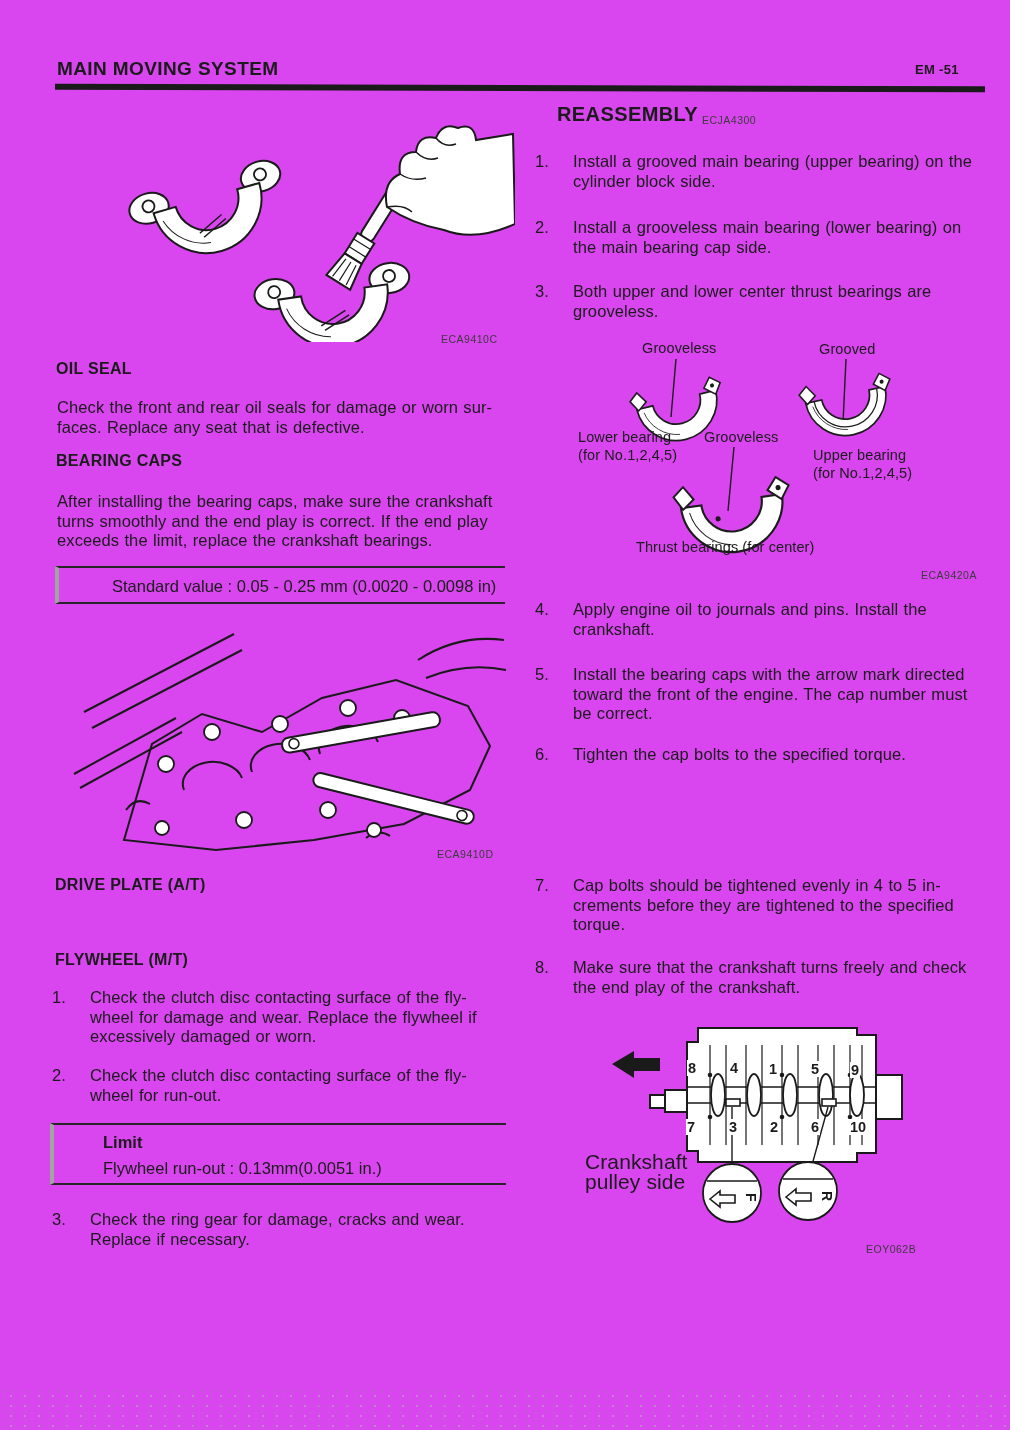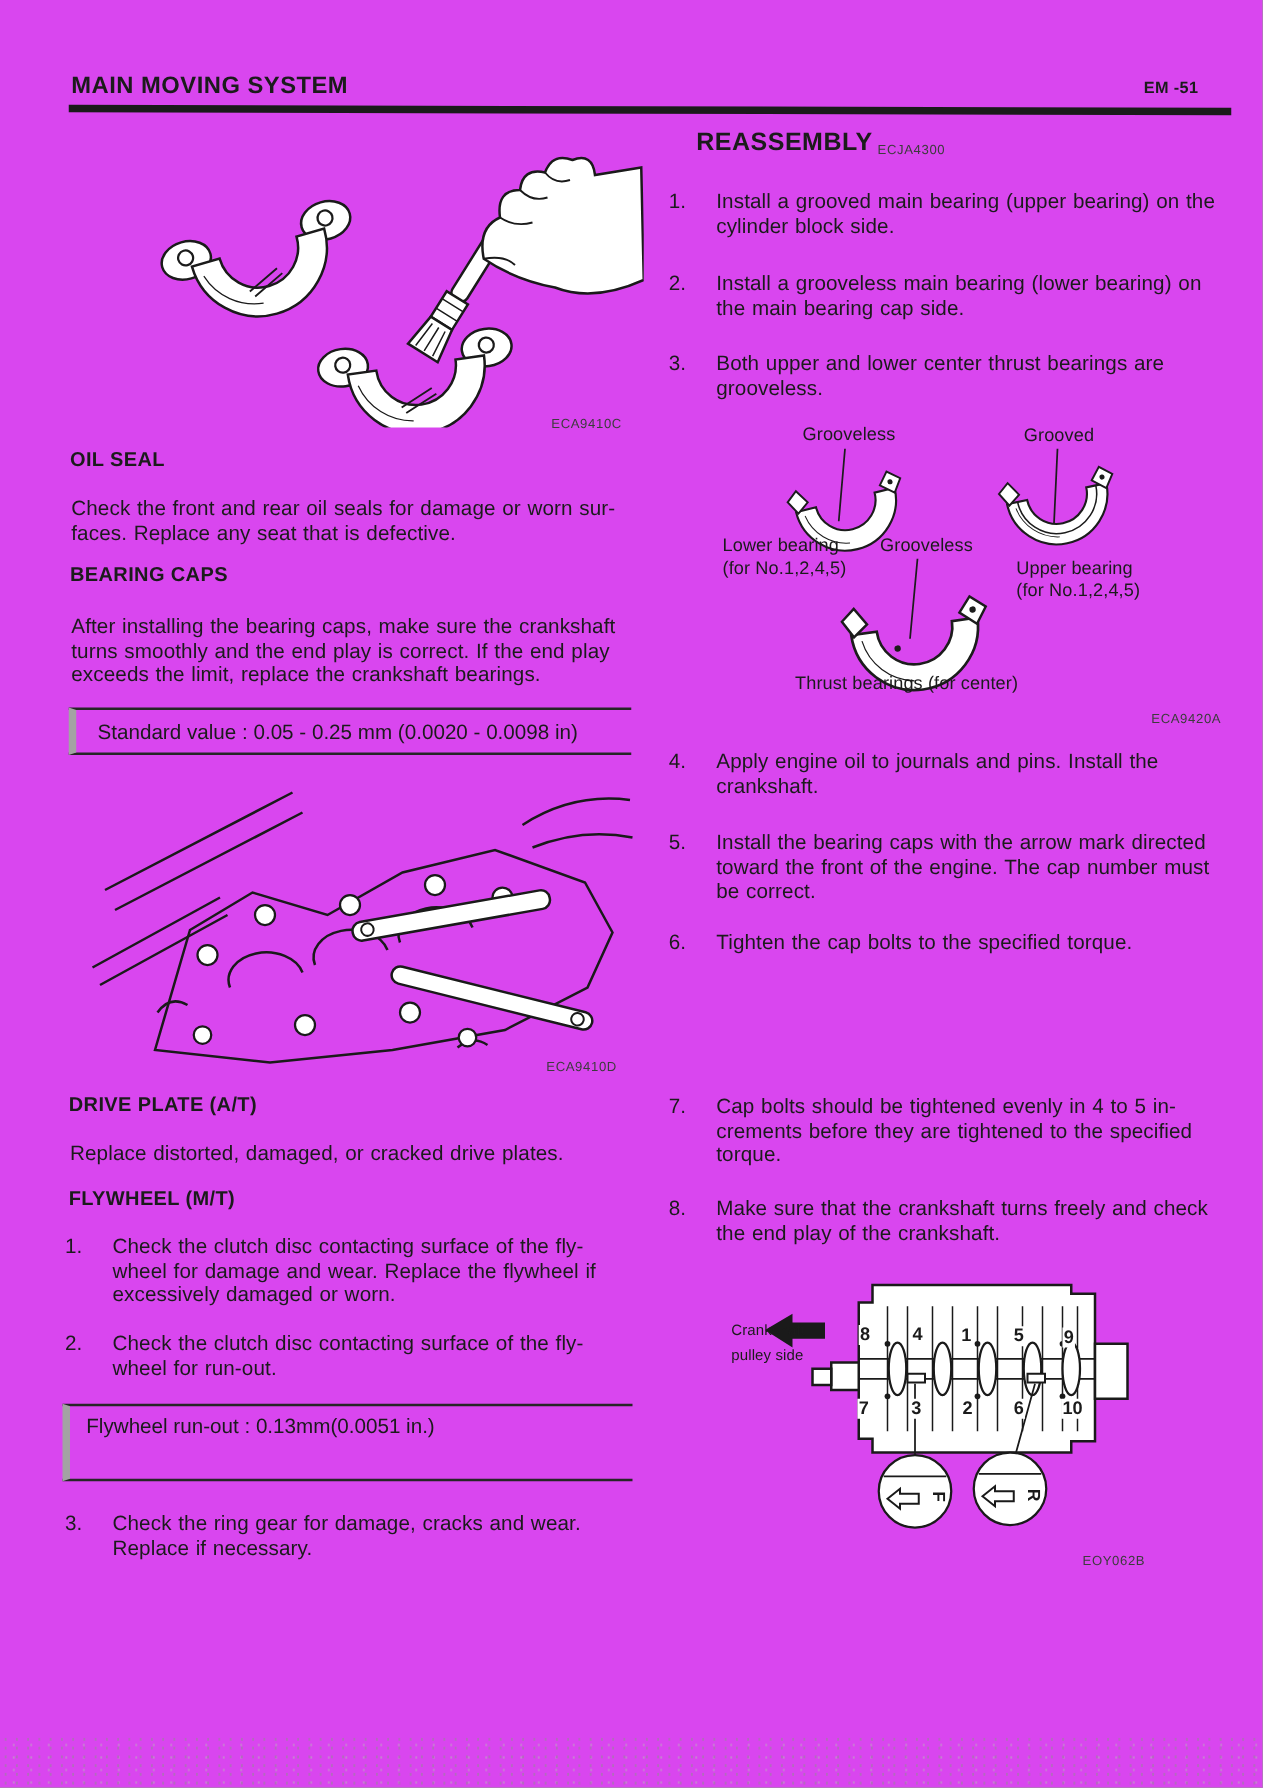--- a/index.html
+++ b/index.html
@@ -8,21 +8,21 @@
   .title{position:absolute;left:57px;top:58px;font-size:19px;font-weight:bold;letter-spacing:.4px;}
   .pageno{position:absolute;left:915px;top:62px;font-size:13px;font-weight:bold;letter-spacing:.3px;}
   .rule{position:absolute;left:55px;top:85px;width:930px;height:6px;background:#1a1a1a;transform:rotate(.15deg);}
   .h2{position:absolute;font-weight:bold;font-size:16px;letter-spacing:.3px;white-space:pre;}
   .h1r{position:absolute;left:537px;top:103px;font-weight:bold;font-size:20px;letter-spacing:.4px;margin-left:20px;}
   .t{position:absolute;font-size:16.5px;line-height:19.5px;white-space:pre-line;letter-spacing:.1px;word-spacing:.6px;}
   .item{position:absolute;display:flex;font-size:16.5px;line-height:19.5px;letter-spacing:.1px;word-spacing:.6px;}
   .item .num{flex:0 0 38px;}
   .item .txt{white-space:pre-line;}
   .code{position:absolute;font-size:10.5px;color:#3c3c3c;letter-spacing:.5px;}
-  .box{position:absolute;border-top:2px solid #262626;border-bottom:2px solid #262626;border-left:6px solid #a3a3a3;box-sizing:border-box;}
+  .box{position:absolute;border-top:2px solid #262626;border-bottom:2px solid #262626;border-left:4px solid #a3a3a3;box-sizing:border-box;padding-left:36px;}
   .box .bh{font-weight:bold;font-size:16.5px;}
   .box .bv{font-size:16.5px;}
   .lbl{position:absolute;font-size:14.5px;line-height:18px;white-space:pre-line;letter-spacing:.1px;}
   .fig{position:absolute;}
   .num-badge{position:absolute;font-weight:bold;font-size:14.5px;background:#fff;padding:0 1px;transform:translateX(-50%);}
   .noise{position:absolute;left:0;bottom:0;width:100%;height:42px;opacity:.5;
     background-image:radial-gradient(circle,#8f8f8f .9px,transparent 1.1px),radial-gradient(circle,#b8b8b8 .8px,transparent 1px);
     background-size:9px 7px,14px 10px;background-position:0 0,4px 3px;}
   svg{display:block;}
 </style>
@@ -103,37 +103,37 @@
       <circle cx="227" cy="117" r="5" fill="none" stroke="#1a1a1a" stroke-width="1.6"></circle>
     </g>
     <g transform="rotate(14 330 185)">
       <rect x="245" y="178" width="165" height="14" rx="7" fill="#fff" stroke="#1a1a1a" stroke-width="2"></rect>
       <circle cx="398" cy="185" r="5" fill="none" stroke="#1a1a1a" stroke-width="1.6"></circle>
     </g>
   </svg>
   <div class="code" style="left:437px;top:848px">ECA9410D</div>
 
   <div class="h2" style="left:55px;top:876px">DRIVE PLATE (A/T)</div>
-  <div class="t" style="left:56px;top:914px;width:452px">Replace distorted, damaged, or cracked drive plates.</div>
 
   <div class="h2" style="left:55px;top:951px">FLYWHEEL (M/T)</div>
 
   <div class="item" style="left:52px;top:988px;width:456px">
     <span class="num">1.</span>
     <div class="txt">Check the clutch disc contacting surface of the fly-
 wheel for damage and wear. Replace the flywheel if
 excessively damaged or worn.</div>
   </div>
   <div class="item" style="left:52px;top:1066px;width:456px">
     <span class="num">2.</span>
     <div class="txt">Check the clutch disc contacting surface of the fly-
 wheel for run-out.</div>
   </div>
 
   <div class="box" style="left:50px;top:1123px;width:456px;height:62px">
+    <div class="bh" style="padding:8px 0 0 13px">Limit</div>
     <div class="bv" style="padding:7px 0 0 13px">Flywheel run-out : 0.13mm(0.0051 in.)</div>
   </div>
 
   <div class="item" style="left:52px;top:1210px;width:456px">
     <span class="num">3.</span>
     <div class="txt">Check the ring gear for damage, cracks and wear.
 Replace if necessary.</div>
   </div>
 
   <div class="h1r">REASSEMBLY</div>
@@ -245,21 +245,21 @@
     <path d="M 172 92 L 172 149 M 268 92 L 252 150" stroke="#1a1a1a" stroke-width="1.4" fill="none"></path>
     <circle cx="172" cy="178" r="29" fill="#fff" stroke="#1a1a1a" stroke-width="1.8"></circle>
     <circle cx="248" cy="176" r="29" fill="#fff" stroke="#1a1a1a" stroke-width="1.8"></circle>
     <path d="M 147 166 L 197 166 M 223 164 L 273 164" stroke="#1a1a1a" stroke-width="1.4" fill="none"></path>
     <polygon points="150,184 160,176 160,180 175,180 175,188 160,188 160,192" fill="#fff" stroke="#1a1a1a" stroke-width="1.6"></polygon>
     <polygon points="226,182 236,174 236,178 251,178 251,186 236,186 236,190" fill="#fff" stroke="#1a1a1a" stroke-width="1.6"></polygon>
     <text transform="translate(186,178) rotate(90)" font-size="14" font-weight="bold" fill="#1a1a1a">F</text>
     <text transform="translate(262,176) rotate(90)" font-size="14" font-weight="bold" fill="#1a1a1a">R</text>
   </svg>
 
-  <div class="lbl" style="left:585px;top:1054px;font-size:12px;line-height:20px">Crankshaft
+  <div class="lbl" style="left:585px;top:1152px;font-size:21px;line-height:20px">Crankshaft
 pulley side</div>
 
   <div class="num-badge" style="left:692px;top:1060px">8</div>
   <div class="num-badge" style="left:734px;top:1060px">4</div>
   <div class="num-badge" style="left:773px;top:1061px">1</div>
   <div class="num-badge" style="left:815px;top:1061px">5</div>
   <div class="num-badge" style="left:855px;top:1062px">9</div>
   <div class="num-badge" style="left:691px;top:1119px">7</div>
   <div class="num-badge" style="left:733px;top:1119px">3</div>
   <div class="num-badge" style="left:774px;top:1119px">2</div>

